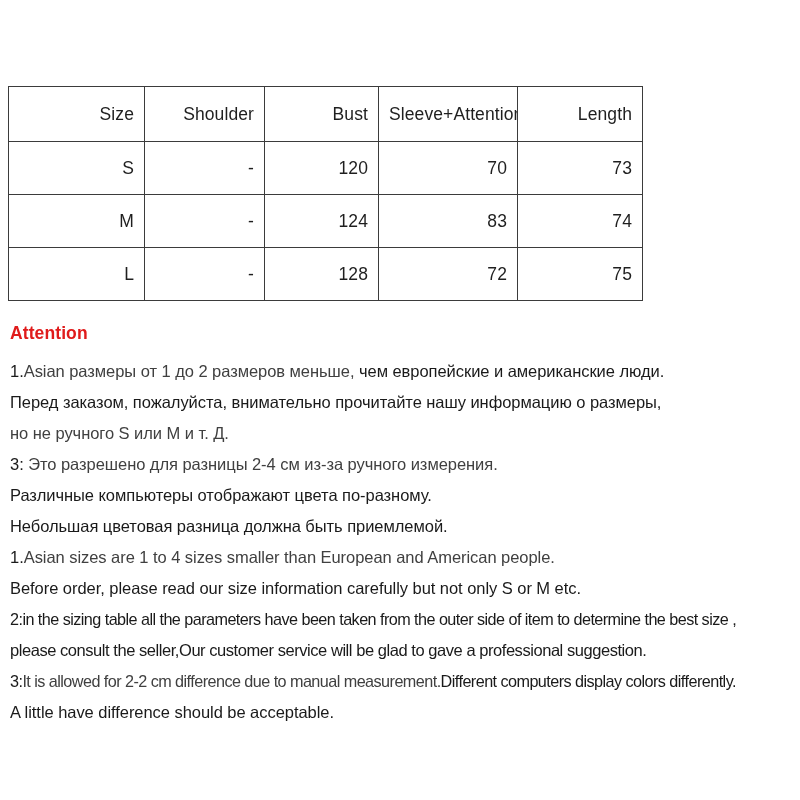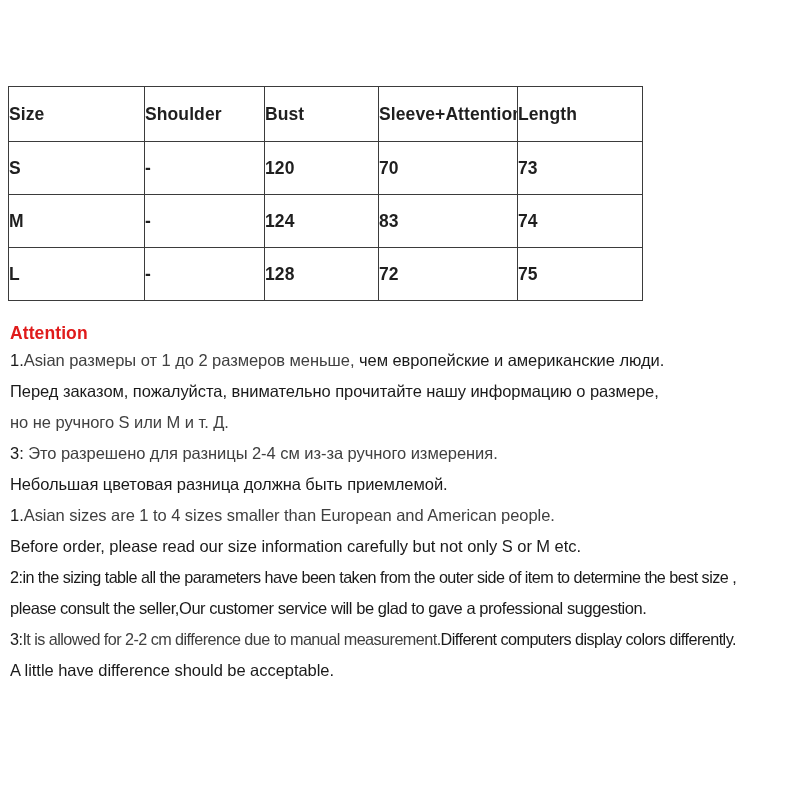--- a/index.html
+++ b/index.html
@@ -32,27 +32,27 @@
     width: 634px;
   }
   table.size-table {
     border-collapse: collapse;
     width: 634px;
     table-layout: fixed;
   }
   table.size-table td,
   table.size-table th {
     border: 1.6px solid #3b3b3b;
-    text-align: left;
+    text-align: right;
     vertical-align: middle;
-    font-weight: 700;
+    font-weight: 400;
     font-size: 17.5px;
     color: #1f1f1f;
     height: 52px;
-    padding: 0 0;
+    padding: 0 10px;
     letter-spacing: 0.1px;
     white-space: nowrap;
     overflow: hidden;
   }
   table.size-table thead td {
     height: 54px;
   }
   
   col.c-size      { width: 136px; }
   col.c-shoulder  { width: 120px; }
@@ -70,21 +70,21 @@
     position: absolute;
     left: 10px;
     top: 322px;
     width: 786px;
   }
   .attn-title {
     color: #e01b1b;
     font-weight: bold;
     font-size: 17.5px;
     line-height: 22px;
-    margin-bottom: 1px;
+    margin-bottom: 12px;
     letter-spacing: 0.1px;
   }
   .note-line {
     font-size: 16.5px;
     line-height: 31px;
     color: #1a1a1a;
     white-space: nowrap;
     letter-spacing: -0.05px;
   }
   .note-line.compact {
@@ -143,23 +143,24 @@
           <td>75</td>
         </tr>
       </tbody>
     </table>
   </div>
 
   <div class="attention-block">
     <div class="attn-title">Attention</div>
     <div id="notes-list">
         <div class="note-line"><span class="black">1.</span><span class="red">Asian размеры от 1 до 2 размеров меньше,</span><span class="black"> чем европейские и американские люди.</span></div>
-        <div class="note-line"><span class="black">Перед заказом, пожалуйста, внимательно прочитайте нашу информацию о размере,</span></div>
+        <div class="note-line"><span class="black">Перед заказом, пожалуйста, внимательно прочитайте нашу информацию о размеры,</span></div>
         <div class="note-line"><span class="red">но не ручного S или М и т. Д.</span></div>
         <div class="note-line"><span class="black">3: </span><span class="red">Это разрешено для разницы 2-4 см из-за ручного измерения.</span></div>
+        <div class="note-line"><span class="black">Различные компьютеры отображают цвета по-разному.</span></div>
         <div class="note-line"><span class="black">Небольшая цветовая разница должна быть приемлемой.</span></div>
         <div class="note-line"><span class="black">1.</span><span class="red">Asian sizes are 1 to 4 sizes smaller than European and American people.</span></div>
         <div class="note-line"><span class="black">Before order, please read our size information carefully but not only S or M etc.</span></div>
         <div class="note-line compact2"><span class="black">2:in the sizing table all the parameters have been taken from the outer side of item  to determine the best size ,</span></div>
         <div class="note-line compact"><span class="black">please consult the seller,Our customer service will be glad to  gave a professional suggestion.</span></div>
         <div class="note-line compact2"><span class="black">3:</span><span class="red">It is allowed for 2-2 cm difference due to manual measurement.</span><span class="black">Different computers display colors differently.</span></div>
         <div class="note-line"><span class="black">A little have difference should be acceptable.</span></div>
       </div>
   </div>
 

